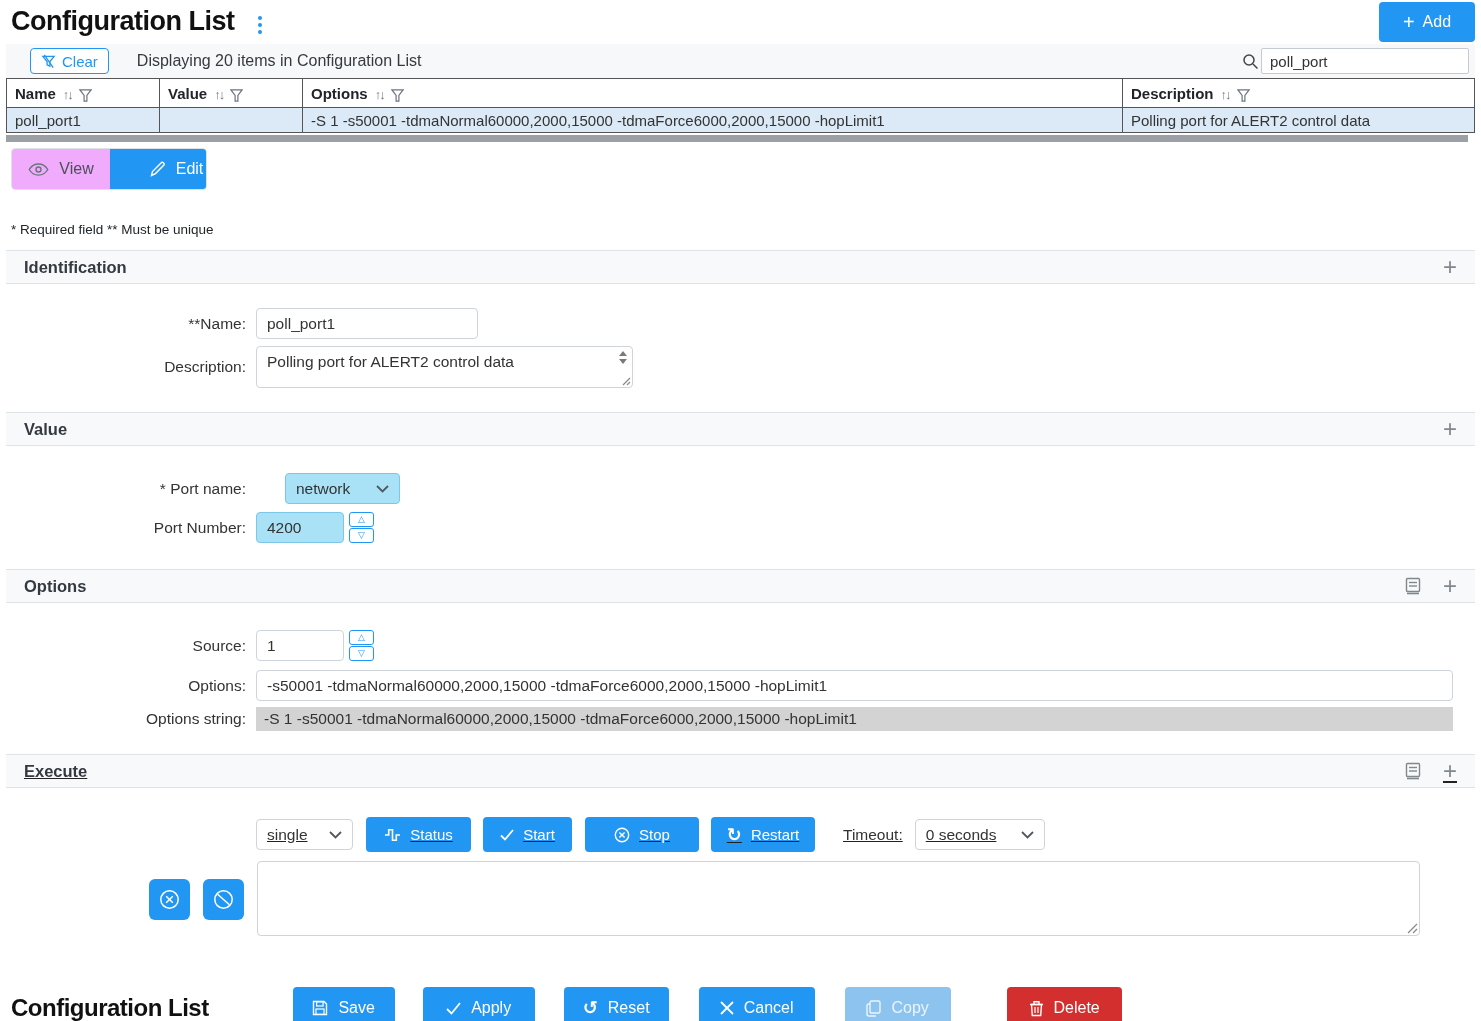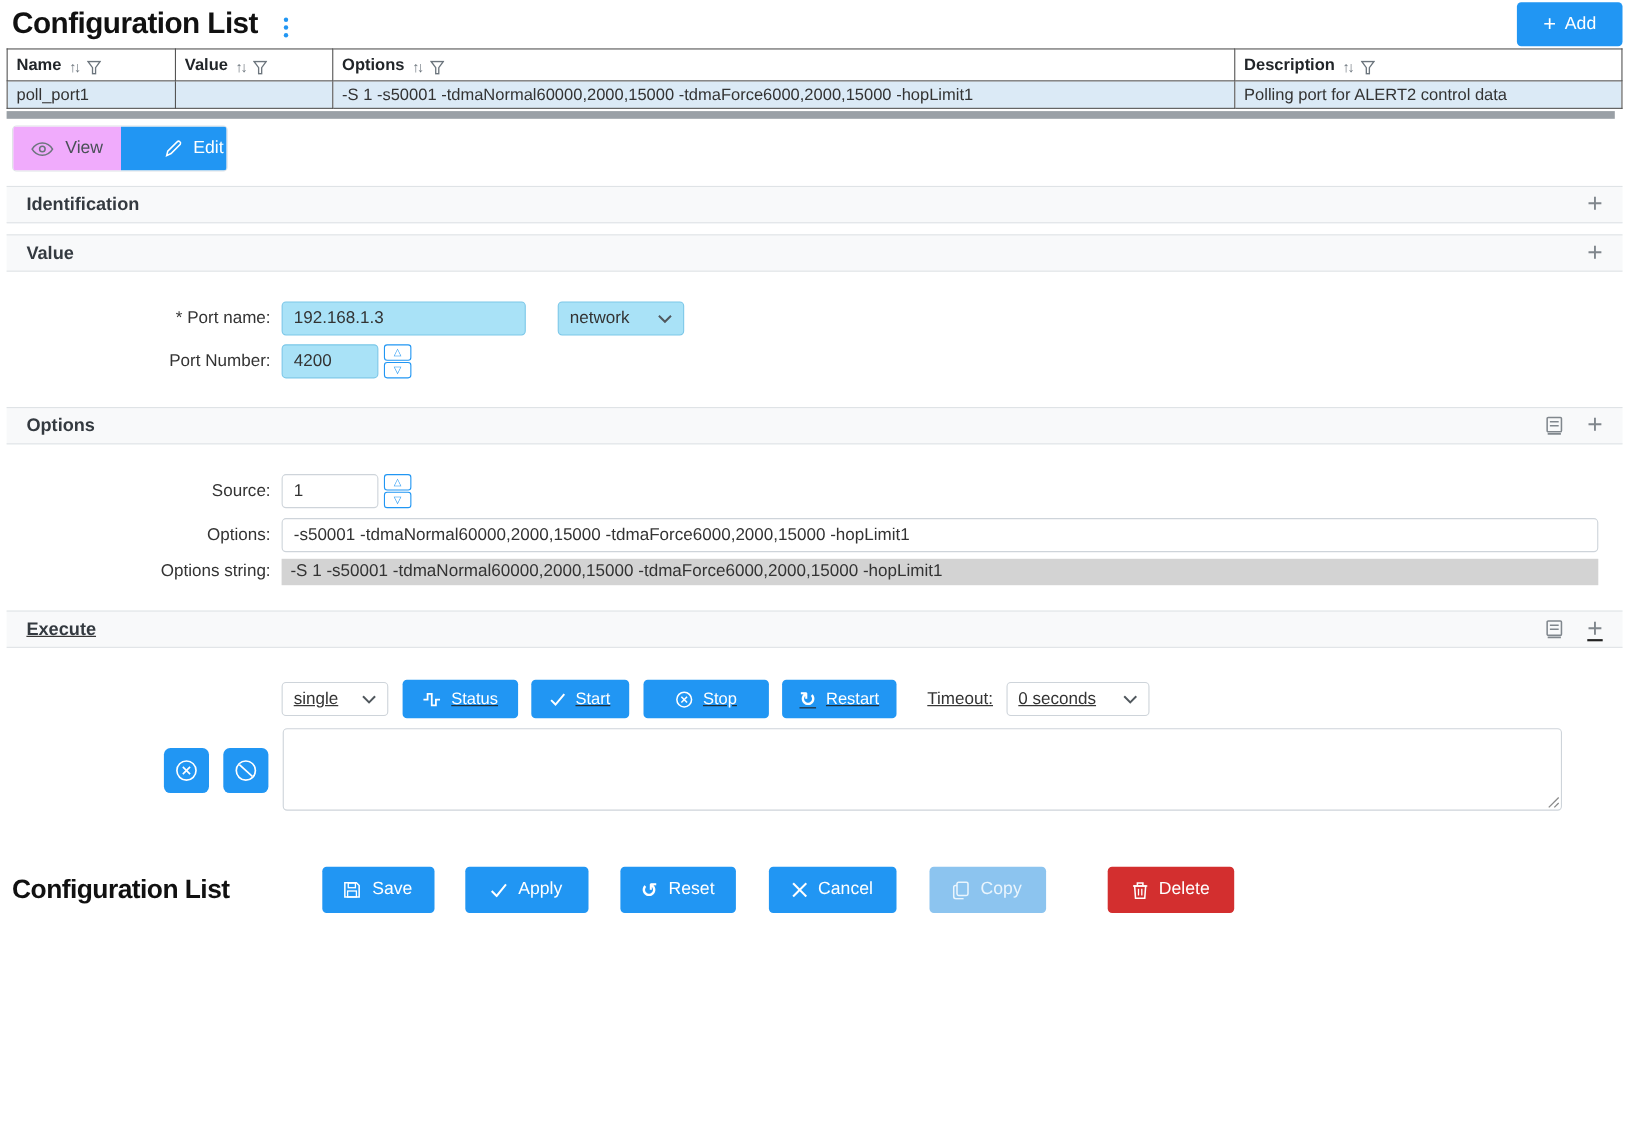--- a/index.html
+++ b/index.html
@@ -117,20 +117,37 @@
         <i></i>
         <i></i>
       </div>
     <button class="btn btn-primary add-btn">
       <span class="add-plus">+</span>
       <span>Add</span>
     </button>
   </div>
 
   
+  <div class="toolbar">
+    <button class="btn clear-btn">
+      <svg width="15" height="15" viewBox="0 0 16 16">
+          <path d="M2 2.5h12L9.5 8v5l-3-1.5V8L2 2.5z" fill="none" stroke="currentColor" stroke-width="1.4"></path>
+          <line x1="3.5" y1="1" x2="13" y2="14.5" stroke="currentColor" stroke-width="1.4"></line>
+        </svg>
+      <span>Clear</span>
+    </button>
+    <span class="display-text">Displaying 20 items in Configuration List</span>
+    <div class="search-wrap">
+      <svg width="18" height="18" viewBox="0 0 18 18" style="margin-right:2px;">
+          <circle cx="8" cy="8" r="5" fill="none" stroke="#444" stroke-width="1.5"></circle>
+          <line x1="12" y1="12" x2="16.5" y2="16.5" stroke="#444" stroke-width="1.5"></line>
+        </svg>
+      <input class="search-input" type="text" value="poll_port" style="">
+    </div>
+  </div>
 
   
   <table class="cfg">
     <colgroup>
         <col style="width:153px">
         <col style="width:143px">
         <col style="width:820px">
         <col>
       </colgroup>
     <thead>
@@ -194,43 +211,63 @@
       <span>View</span>
     </div>
     <div class="tab tab-edit">
       <svg width="16" height="16" viewBox="0 0 16 16">
           <path d="M1.5 14.5l1-4L11 2a1.8 1.8 0 012.9 2.1L5.5 12.6l-4 1.9z" fill="none" stroke="#fff" stroke-width="1.4"></path>
         </svg>
       <span>Edit</span>
     </div>
   </div>
 
+  <div class="legend">* Required field ** Must be unique</div>
 
   
   <div class="section">
     <div class="section-header">
       <span class="section-title">Identification</span>
       <span class="section-icons">
           <span class="plus-icon">+</span>
         </span>
     </div>
+    <div class="section-body" style="padding:24px 0 14px 0;">
+      <div class="form-row">
+        <span class="form-label">**Name:</span>
+        <input class="text-input" style="width: 222px;" type="text" value="poll_port1">
+      </div>
+      <div class="form-row" style="margin-top:7px;">
+        <span class="form-label">Description:</span>
+        <div class="ta-wrap">
+          <textarea class="styled-ta" style="width: 377px; height: 42px;">Polling port for ALERT2 control data</textarea>
+          <div class="ta-rail">
+              <span class="tri-up"></span>
+              <span class="tri-down"></span>
+            </div>
+          <svg class="grip" width="9" height="9" viewBox="0 0 9 9">
+              <line x1="1" y1="8" x2="8" y2="1" stroke="currentColor" stroke-width="1.2"></line>
+              <line x1="5" y1="8" x2="8" y2="5" stroke="currentColor" stroke-width="1.2"></line>
+            </svg>
+        </div>
+      </div>
+    </div>
   </div>
 
   
   <div class="section" style="margin-top:10px;">
     <div class="section-header">
       <span class="section-title">Value</span>
       <span class="section-icons">
           <span class="plus-icon">+</span>
         </span>
     </div>
     <div class="section-body" style="padding:27px 0 16px 0;">
       <div class="form-row">
         <span class="form-label">* Port name:</span>
-        <input class="text-input blue-field" style="width: 222px;" type="text" value="192.168.1.3">
         <div class="fake-select blue-select" style="width:115px;margin-left:29px;">
           <span>network</span>
           <svg class="chev" width="13" height="8" viewBox="0 0 13 8">
               <polyline points="1,1 6.5,6.5 12,1" fill="none" stroke="currentColor" stroke-width="1.8"></polyline>
             </svg>
         </div>
       </div>
       <div class="form-row" style="margin-top:8px;">
         <span class="form-label">Port Number:</span>
         <input class="text-input blue-field" style="width: 88px;" type="text" value="4200">

